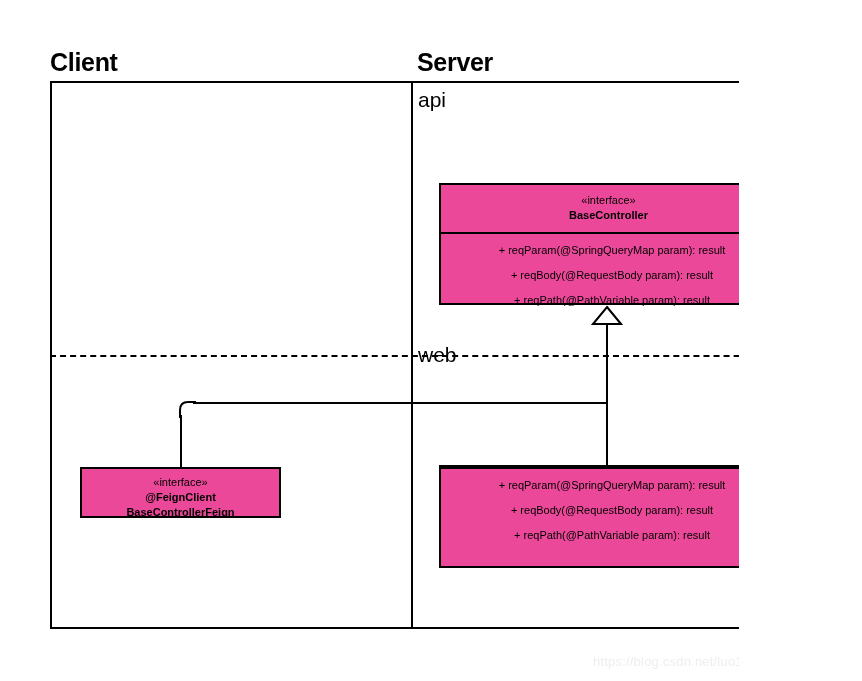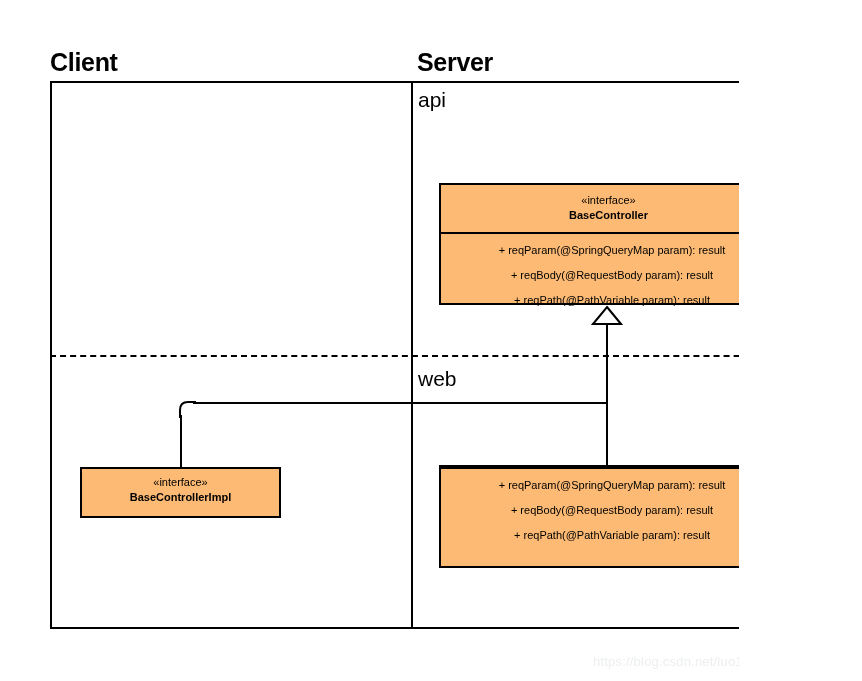--- a/index.html
+++ b/index.html
@@ -68,28 +68,28 @@
 
   
   .package-label {
     position: absolute;
     font-size: 21px;
     color: #000000;
     line-height: 1;
     white-space: nowrap;
   }
   #label-api { left: 418px; top: 89px; }
-  #label-web { left: 418px; top: 368px; }
+  #label-web { left: 418px; top: 344px; }
 
   
   .uml-class {
     position: absolute;
     border: 2px solid #000000;
     box-sizing: border-box;
-    background: #fdba74;
+    background: #ec4899;
     z-index: 5;
   }
   .uml-header {
     text-align: center;
     font-size: 11px;
     color: #000000;
     padding: 8px 6px 9px 6px;
     line-height: 1.35;
     box-sizing: border-box;
   }
@@ -222,19 +222,20 @@
     <div class="uml-members">
       <div class="uml-member">+ reqParam(@SpringQueryMap param): result</div>
       <div class="uml-member">+ reqBody(@RequestBody param): result</div>
       <div class="uml-member">+ reqPath(@PathVariable param): result</div>
     </div>
   </div>
 
   <div class="uml-class" id="class-feign">
     <div class="uml-header">
       <span class="stereotype">«interface»</span>
-      <span class="cls-name">BaseControllerImpl</span>
+      <span class="annotation">@FeignClient</span>
+      <span class="cls-name">BaseControllerFeign</span>
     </div>
   </div>
 
   <div id="watermark">https://blog.csdn.net/luo15242208310</div>
 
 </div>
 
 </body></html>

